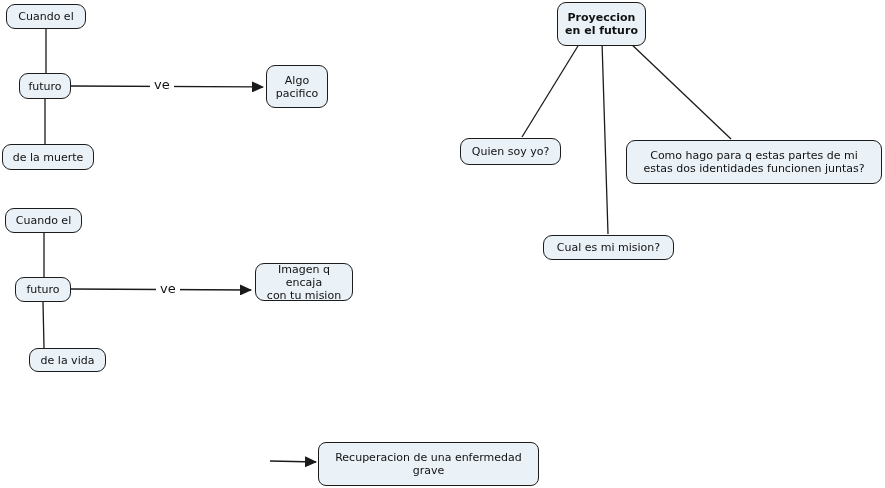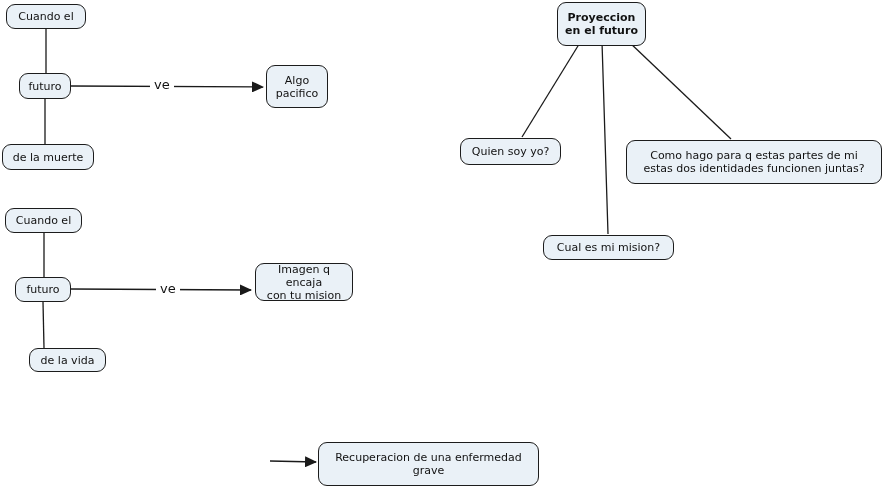--- a/index.html
+++ b/index.html
@@ -93,16 +93,16 @@
 con tu mision</div>
   <span class="link-label" style="left:156px; top:282px;">ve</span>
 
   <div class="node" style="left:557px; top:2px;   width:89px;  height:44px;font-weight:bold;">Proyeccion
 en el futuro</div>
   <div class="node" style="left:460px; top:138px; width:101px; height:27px;">Quien soy yo?</div>
   <div class="node" style="left:626px; top:140px; width:256px; height:44px;">Como hago para q estas partes de mi
 estas dos identidades funcionen juntas?</div>
   <div class="node" style="left:543px; top:235px; width:131px; height:25px;">Cual es mi mision?</div>
 
-  <div class="node" style="left:318px; top:442px; width:221px; height:44px;">Recuperacion de una enfermedad
+  <div class="node" style="left:318px; top:442px; width:221px; height:44px;border-radius:8px;">Recuperacion de una enfermedad
 grave</div>
 
 </div>
 
 </body></html>

